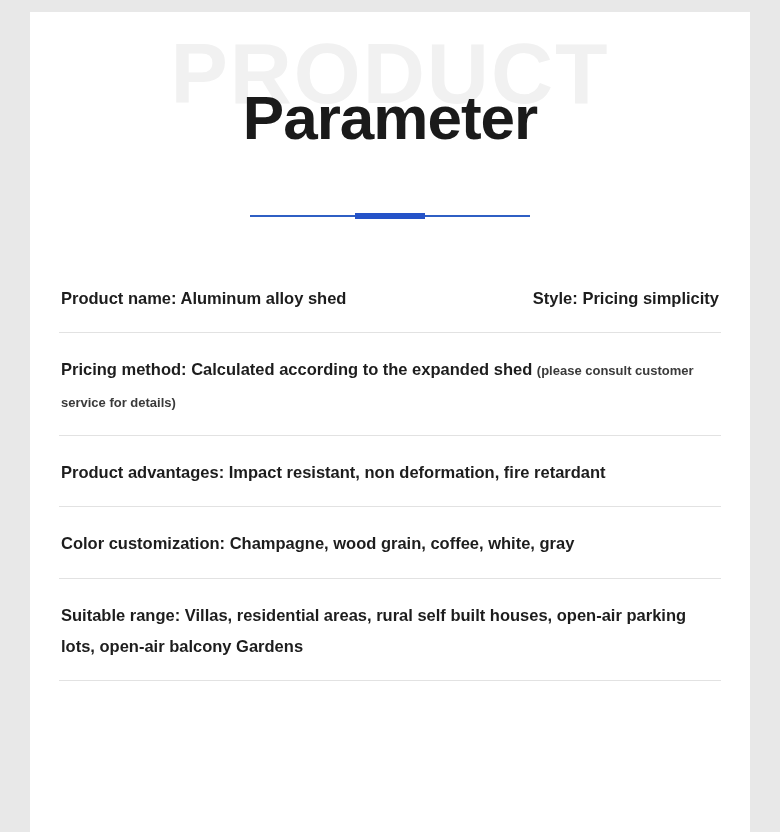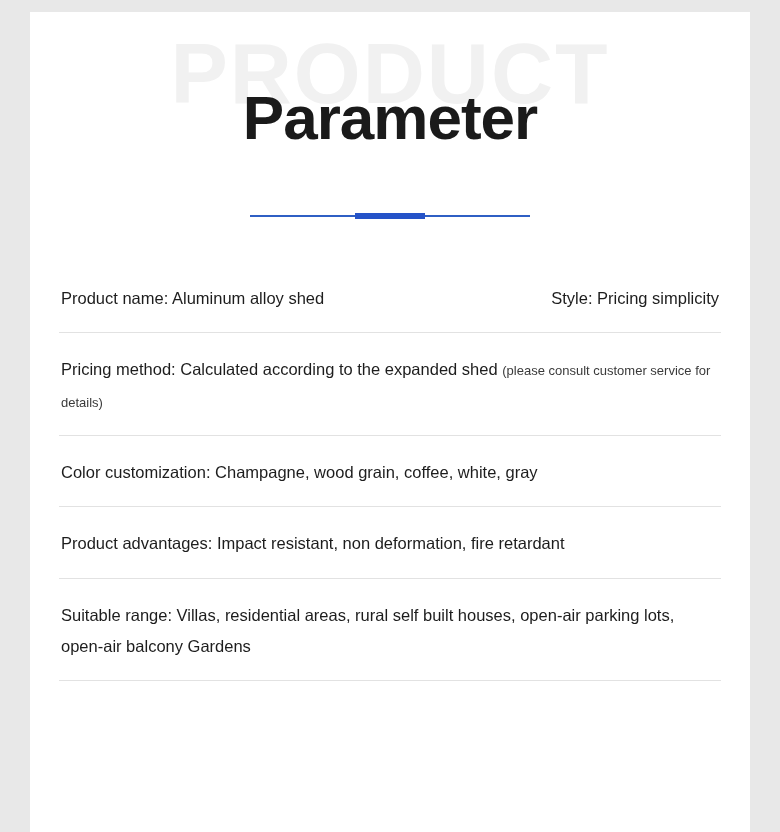--- a/index.html
+++ b/index.html
@@ -78,20 +78,21 @@
     margin: 0 auto;
     width: 662px;
     padding-top: 18px;
   }
   .spec-row {
     border-bottom: 1px solid #e2e2e2;
     padding: 21px 2px 18px 2px;
     font-size: 16.5px;
     color: #1d1d1d;
     line-height: 1.9;
+    font-weight: bold;
   }
   .spec-row.first {
     display: flex;
     justify-content: space-between;
     align-items: baseline;
   }
   .spec-row.last {
     border-bottom: 1px solid #e2e2e2;
   }
   .note {
@@ -124,25 +125,25 @@
       <span class="right-cell">Style: Pricing simplicity</span>
     </div>
 
 
     <div class="spec-row">
       <span>Pricing method: Calculated according to the expanded shed</span>
       <span class="note">(please consult customer service for details)</span>
     </div>
 
     <div class="spec-row">
-      <span>Color customization: Champagne, wood grain, coffee, white, gray</span>
+      <span>Product advantages: Impact resistant, non deformation,  fire retardant</span>
     </div>
 
     <div class="spec-row">
-      <span>Product advantages: Impact resistant, non deformation,  fire retardant</span>
+      <span>Color customization: Champagne, wood grain, coffee, white, gray</span>
     </div>
 
     <div class="spec-row last">
       <span>Suitable range: Villas, residential areas, rural self built houses, open-air parking lots, open-air balcony Gardens</span>
     </div>
 
   </div>
 </div>
 
 </body></html>

